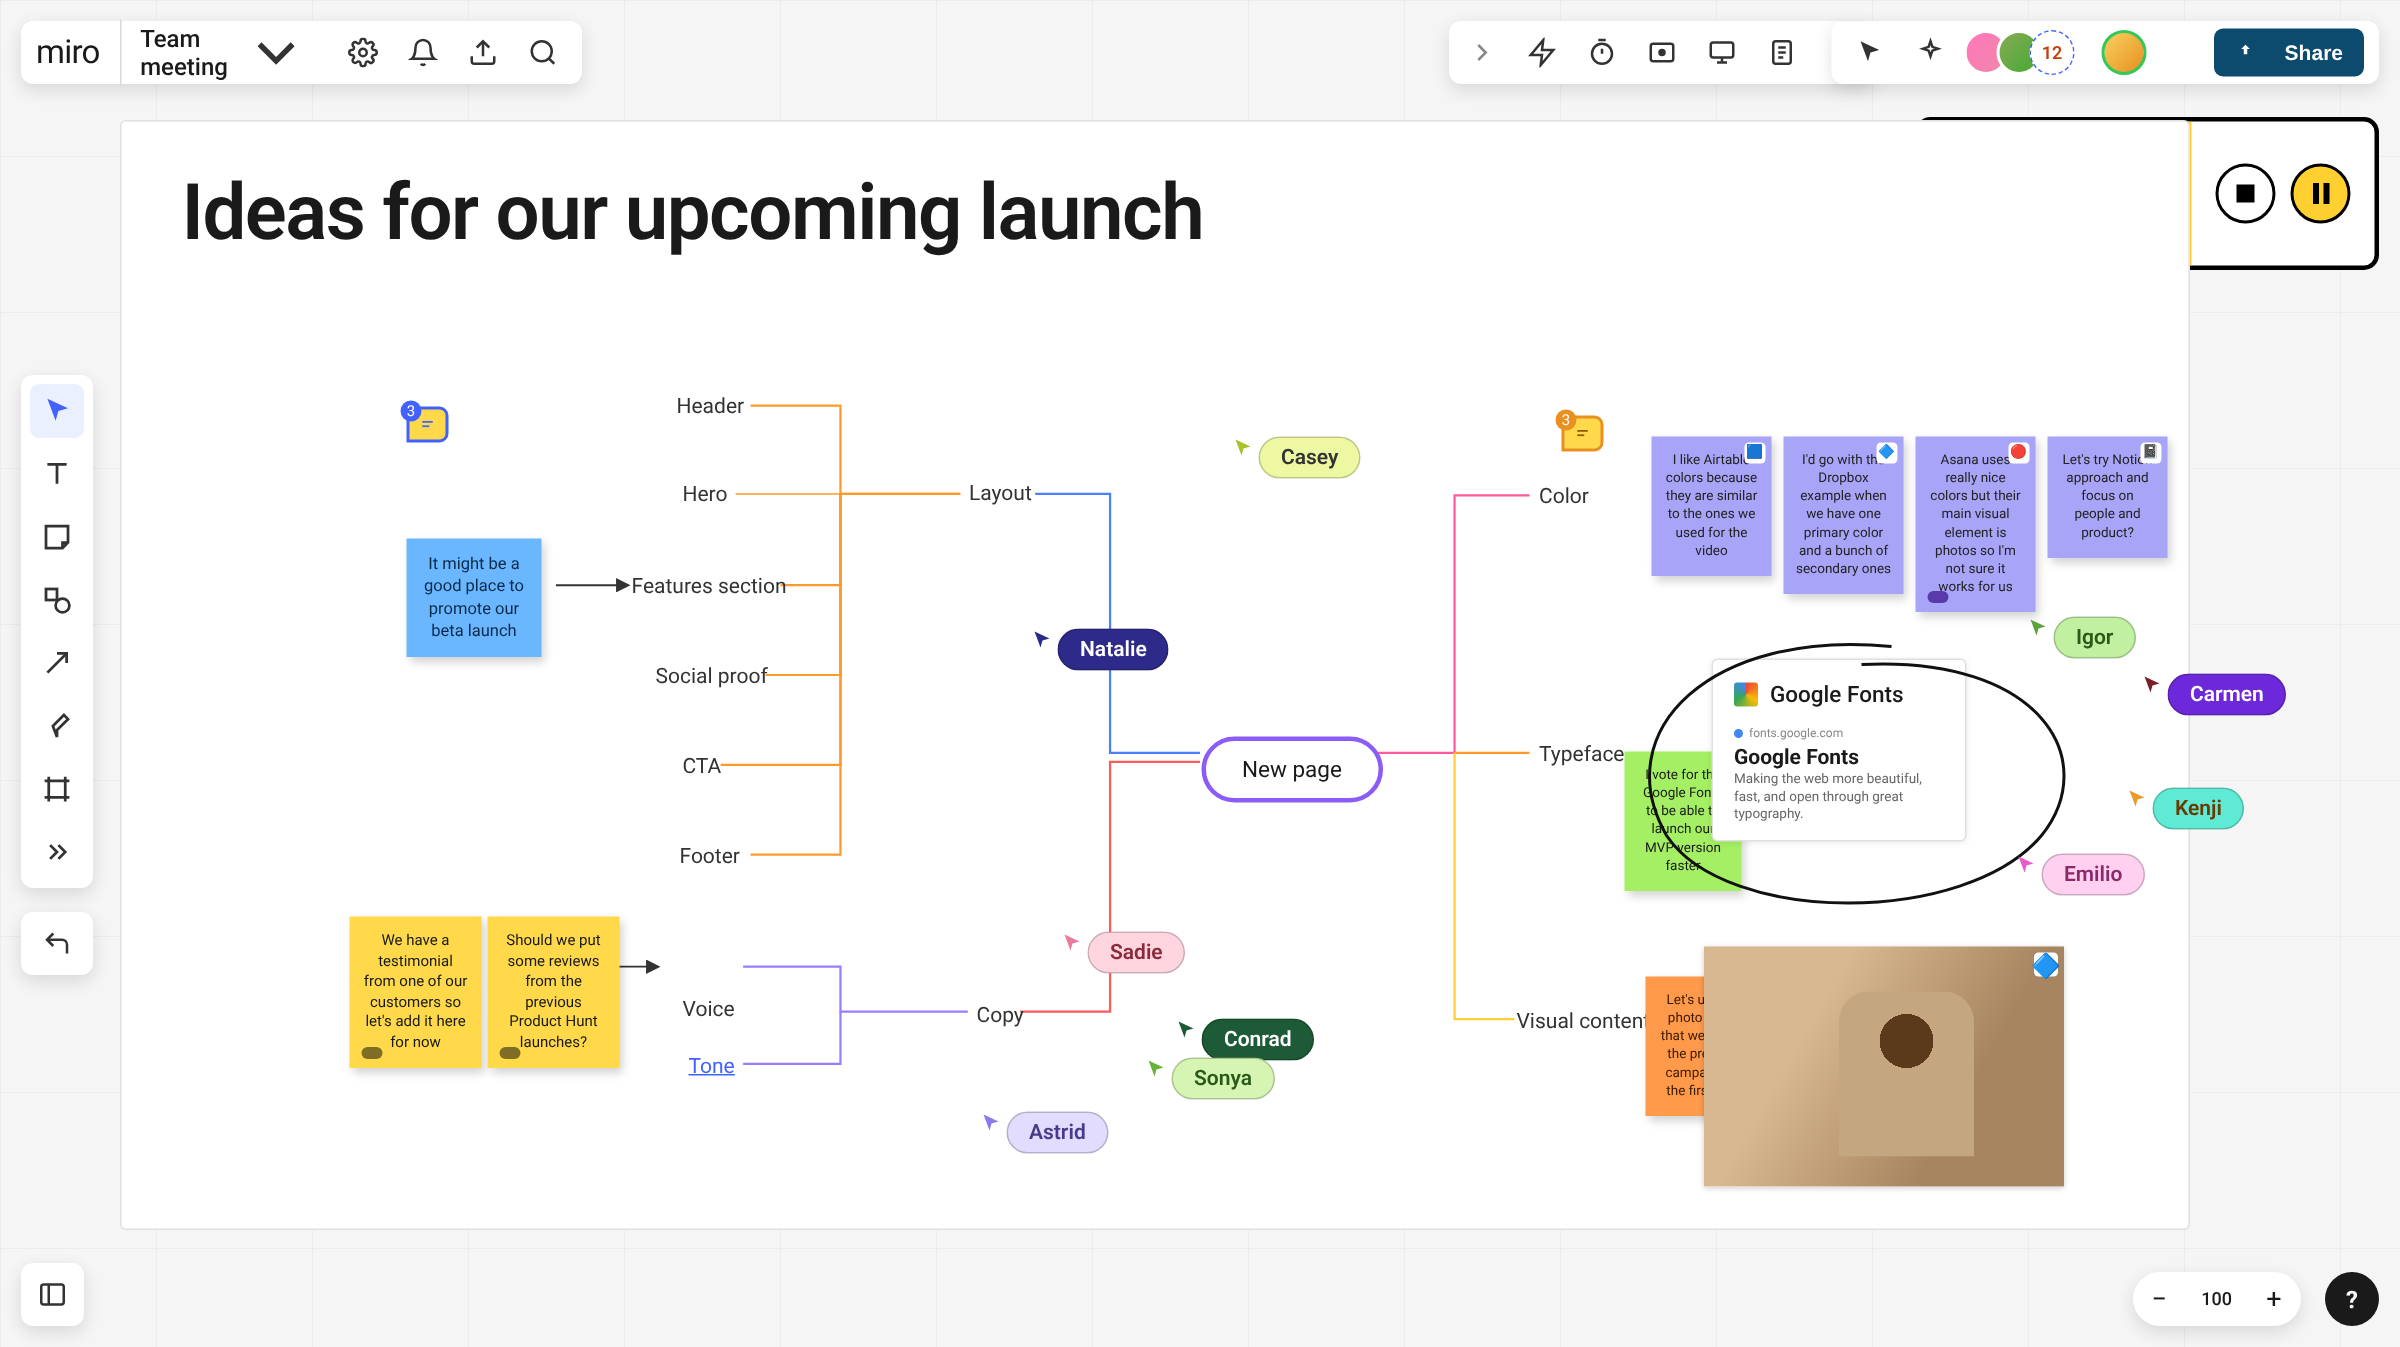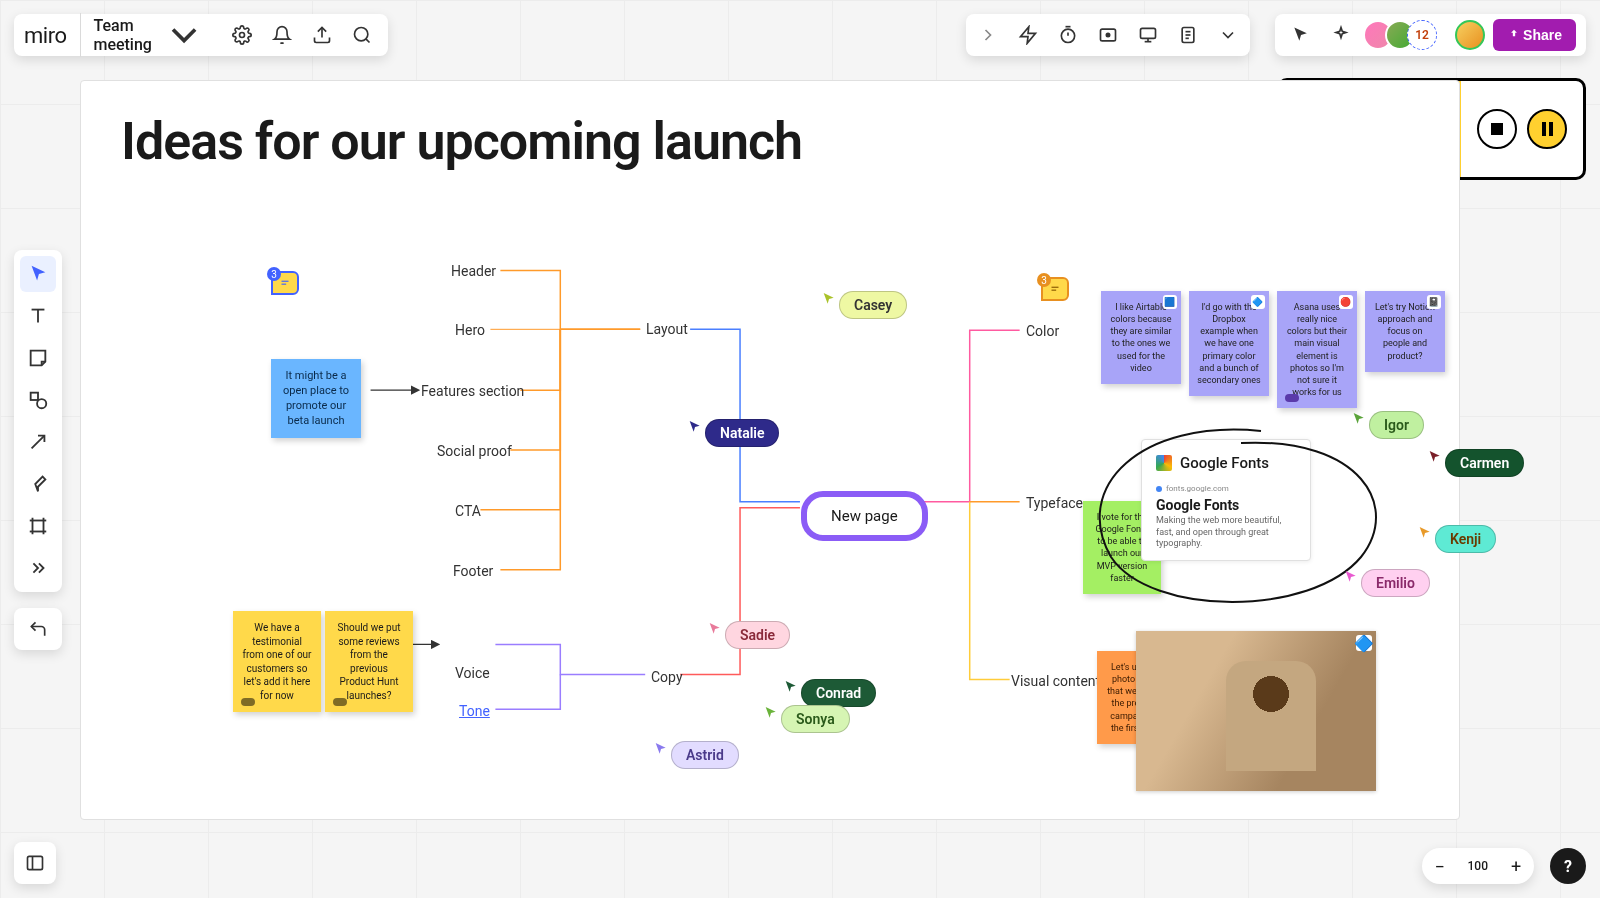--- a/index.html
+++ b/index.html
@@ -35,21 +35,21 @@
   .top-right-bar { right:14px; }
 
   .logo { font-weight:400; font-size:22px; letter-spacing:-0.5px; }
   .board-name { font-size:16px; font-weight:500; padding:0 12px; border-left:1px solid var(--border); margin-left:6px; display:flex; align-items:center; gap:10px; }
   .icon-btn { width:32px; height:32px; display:flex; align-items:center; justify-content:center; border-radius:6px; cursor:pointer; }
   .icon-btn svg { width:20px; height:20px; }
 
   .avatars { display:flex; align-items:center; margin-left:6px; }
   .avatar { width:30px; height:30px; border-radius:50%; border:2px solid #fff; margin-left:-8px; }
   .avatar.empty { background:#fff; border:1px dashed #4262ff; display:flex; align-items:center; justify-content:center; font-size:12px; font-weight:600; color:#c2410c; }
-  .share-btn { background:#a21caf; color:#fff; font-weight:600; font-size:14px; border:none; border-radius:6px; padding:8px 14px; display:flex; align-items:center; gap:2px; cursor:pointer; }
+  .share-btn { background:#0c4a6e; color:#fff; font-weight:600; font-size:14px; border:none; border-radius:6px; padding:8px 14px; display:flex; align-items:center; gap:19px; cursor:pointer;margin-left:37px; }
   .share-btn svg { width:14px; height:14px; fill:#fff; }
 
   
   .left-toolbar {
     position:absolute; left:14px; top:250px;
     background:#fff; border-radius:8px; box-shadow: var(--shadow);
     display:flex; flex-direction:column; padding:6px; gap:6px;
   }
   .left-toolbar .tool { width:36px; height:36px; display:flex; align-items:center; justify-content:center; border-radius:6px; cursor:pointer; }
   .left-toolbar .tool.active { background:#eaf0ff; }
@@ -74,21 +74,21 @@
   
   .frame {
     position:absolute; left:80px; top:80px; width:1380px; height:740px;
     background:#fff; border:1px solid #e0e0e0; border-radius:4px;
   }
   .frame-title { position:absolute; left:40px; top:30px; font-size:52px; font-weight:600; letter-spacing:-1px; }
 
   
   .mm-center {
     position:absolute; left:720px; top:410px;
-    border:6px solid #8b5cf6; border-radius:22px; padding:10px 24px;
+    border:3px solid #8b5cf6; border-radius:22px; padding:10px 24px;
     font-size:15px; background:#fff;
   }
   .mm-label { position:absolute; font-size:14px; color:#333; }
   .mm-label.link { color:#4262ff; text-decoration:underline; }
 
   svg.mm-lines { position:absolute; left:0; top:0; width:100%; height:100%; pointer-events:none; }
 
   
   .sticky { position:absolute; padding:10px 8px; font-size:11px; line-height:1.35; text-align:center; box-shadow:2px 3px 6px rgba(0,0,0,0.18); }
   .sticky.blue { background:#6ab6ff; color:#0a2a4a; width:90px; }
@@ -392,21 +392,21 @@
       </svg>
   </div>
   <div class="comment-bubble" style="left:960px;top:196px;background:#ffd94a;border:2px solid #e89020">
     <div class="count" style="background:#e89020">3</div>
     <svg viewBox="0 0 24 24" width="14" fill="none" stroke="#8a5a00" stroke-width="2">
         <line x1="6" y1="9" x2="18" y2="9"></line>
         <line x1="6" y1="14" x2="14" y2="14"></line>
       </svg>
   </div>
 
-  <div class="sticky blue" style="left:190px;top:278px">It might be a open place to promote our beta launch</div>
+  <div class="sticky blue" style="left:190px;top:278px">It might be a good place to promote our beta launch</div>
   <div class="sticky yellow" style="left:152px;top:530px"><span>We have a testimonial from one of our customers so let's add it here for now</span><span class="dot"></span></div>
   <div class="sticky yellow" style="left:244px;top:530px"><span>Should we put some reviews from the previous Product Hunt launches?</span><span class="dot"></span></div>
   <div class="sticky purple" style="left:1020px;top:210px"><span class="source-chip">🟦</span><span>I like Airtable colors because they are similar to the ones we used for the video</span></div>
   <div class="sticky purple" style="left:1108px;top:210px"><span class="source-chip">🔷</span><span>I'd go with the Dropbox example when we have one primary color and a bunch of secondary ones</span></div>
   <div class="sticky purple" style="left:1196px;top:210px"><span class="source-chip">🔴</span><span>Asana uses really nice colors but their main visual element is photos so I'm not sure it works for us</span><span class="dot" style="background:#5a3aaa"></span></div>
   <div class="sticky purple" style="left:1284px;top:210px"><span class="source-chip">📓</span><span>Let's try Notion approach and focus on people and product?</span></div>
   <div class="sticky green" style="left:1002px;top:420px">I vote for the Google Fonts to be able to launch our MVP version faster</div>
   <div class="sticky orange" style="left:1016px;top:570px">Let's use the photo shoot that we did for the previous campaign as the first step</div>
 
   <div class="gf-card">
@@ -468,21 +468,21 @@
   <div class="cursor" style="left:1270px;top:330px">
       <svg viewBox="0 0 24 24" fill="#5aa33a">
         <path d="M4 3l6 16 2-7 7-2z"></path>
       </svg>
       <span class="cursor-label" style="background:#c0f0a0;color:#2a5a1a">Igor</span>
     </div>
   <div class="cursor" style="left:1346px;top:368px">
       <svg viewBox="0 0 24 24" fill="#7a1f28">
         <path d="M4 3l6 16 2-7 7-2z"></path>
       </svg>
-      <span class="cursor-label" style="background:#14532d;color:#fff">Carmen</span>
+      <span class="cursor-label" style="background:#6d28d9;color:#fff">Carmen</span>
     </div>
   <div class="cursor" style="left:1336px;top:444px">
       <svg viewBox="0 0 24 24" fill="#e89a2a">
         <path d="M4 3l6 16 2-7 7-2z"></path>
       </svg>
       <span class="cursor-label" style="background:#5eead4;color:#6a3a00">Kenji</span>
     </div>
   <div class="cursor" style="left:1262px;top:488px">
       <svg viewBox="0 0 24 24" fill="#e85ad0">
         <path d="M4 3l6 16 2-7 7-2z"></path>

